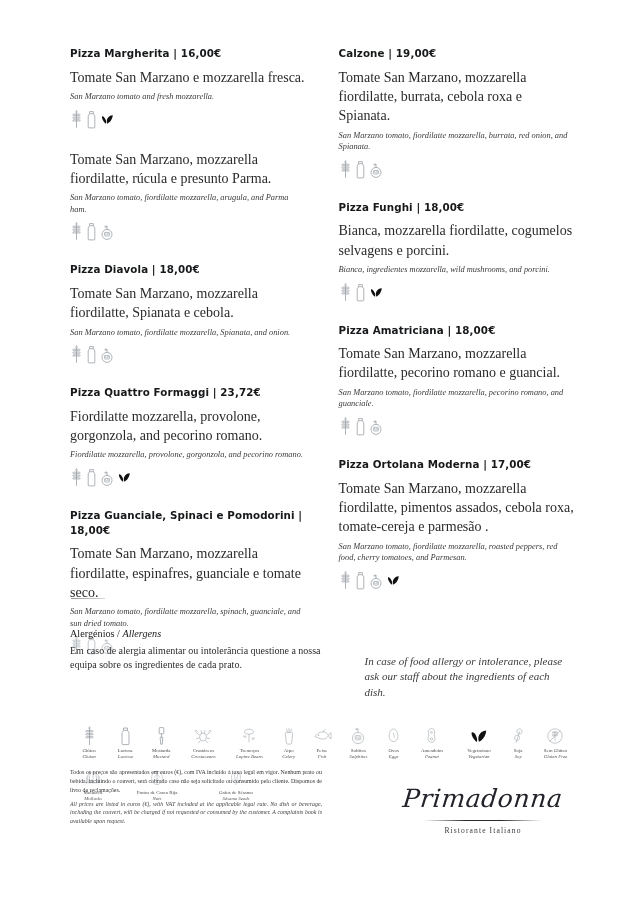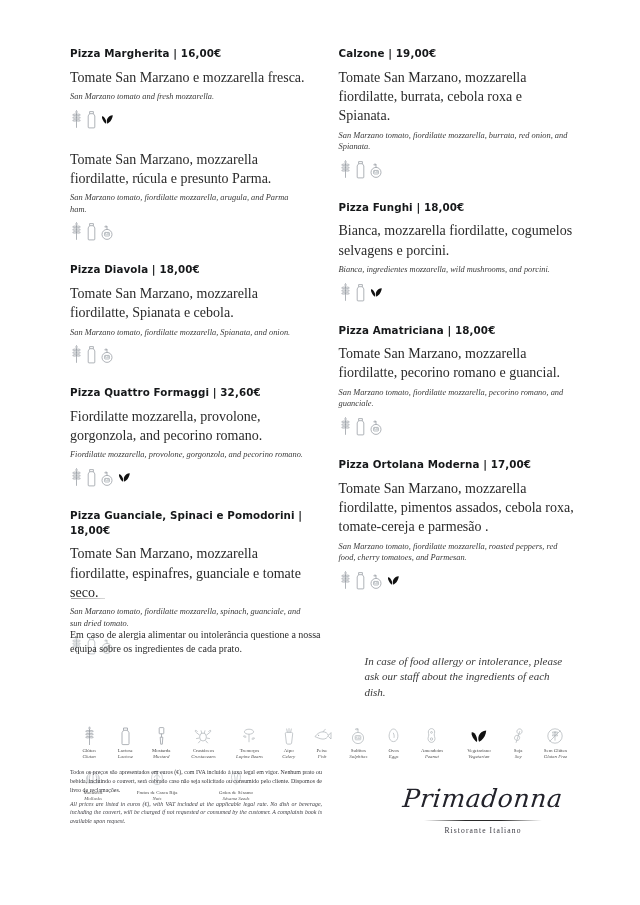--- a/index.html
+++ b/index.html
@@ -328,21 +328,21 @@
                   <path d="M7 4.3c-1.1-.4-1.9-.1-2.3.4.6.5 1.6.5 2.3.1z"></path>
                 </g>
                 <rect x="4.6" y="10.4" width="4.8" height="3.6" rx="0.5" fill="none" stroke="#9aa0a6" stroke-width="0.7"></rect>
                 <text x="7" y="13.2" font-family="DejaVu Sans, sans-serif" font-size="3" fill="#9aa0a6" text-anchor="middle">SO</text>
               </svg>
             </span>
         </div>
       </div>
 
       <div class="dish">
-        <p class="dish-title">Pizza Quattro Formaggi | 32,60€</p>
+        <p class="dish-title">Pizza Quattro Formaggi | 23,72€</p>
         <p class="dish-pt">Fiordilatte mozzarella, provolone, gorgonzola, and pecorino romano.</p>
         <p class="dish-en">Fiordilatte mozzarella, provolone, gorgonzola, and pecorino romano.</p>
         <div class="icon-row">
           <span class="ic">
               <svg width="13" height="19" viewBox="0 0 13 19">
                 <g stroke="#9aa0a6" stroke-width="0.8" fill="none">
                   <path d="M6.5 3.2v14.6"></path>
                   <path d="M6.5 4.4c-1.6-.6-3.1-.3-3.8.5.9.7 2.5.8 3.8.1z"></path>
                   <path d="M6.5 4.4c1.6-.6 3.1-.3 3.8.5-.9.7-2.5.8-3.8.1z"></path>
                   <path d="M6.5 7.2c-1.6-.6-3.1-.3-3.8.5.9.7 2.5.8 3.8.1z"></path>
@@ -599,20 +599,21 @@
 
     </div>
   </div>
 
   <div class="divider"></div>
 
   <div class="allergens">
 
     <div class="allerg-head">
       <div class="allerg-left">
+        <p class="allerg-title"><span>Alergénios</span><span> / </span><em>Allergens</em></p>
         <p class="allerg-pt">Em caso de alergia alimentar ou intolerância questione a nossa equipa sobre os ingredientes de cada prato.</p>
       </div>
       <div class="allerg-right">
         <p class="allerg-en">In case of food allergy or intolerance, please ask our staff about the ingredients of each dish.</p>
       </div>
     </div>
 
     <div class="legend">
 
       <div class="legend-row">

